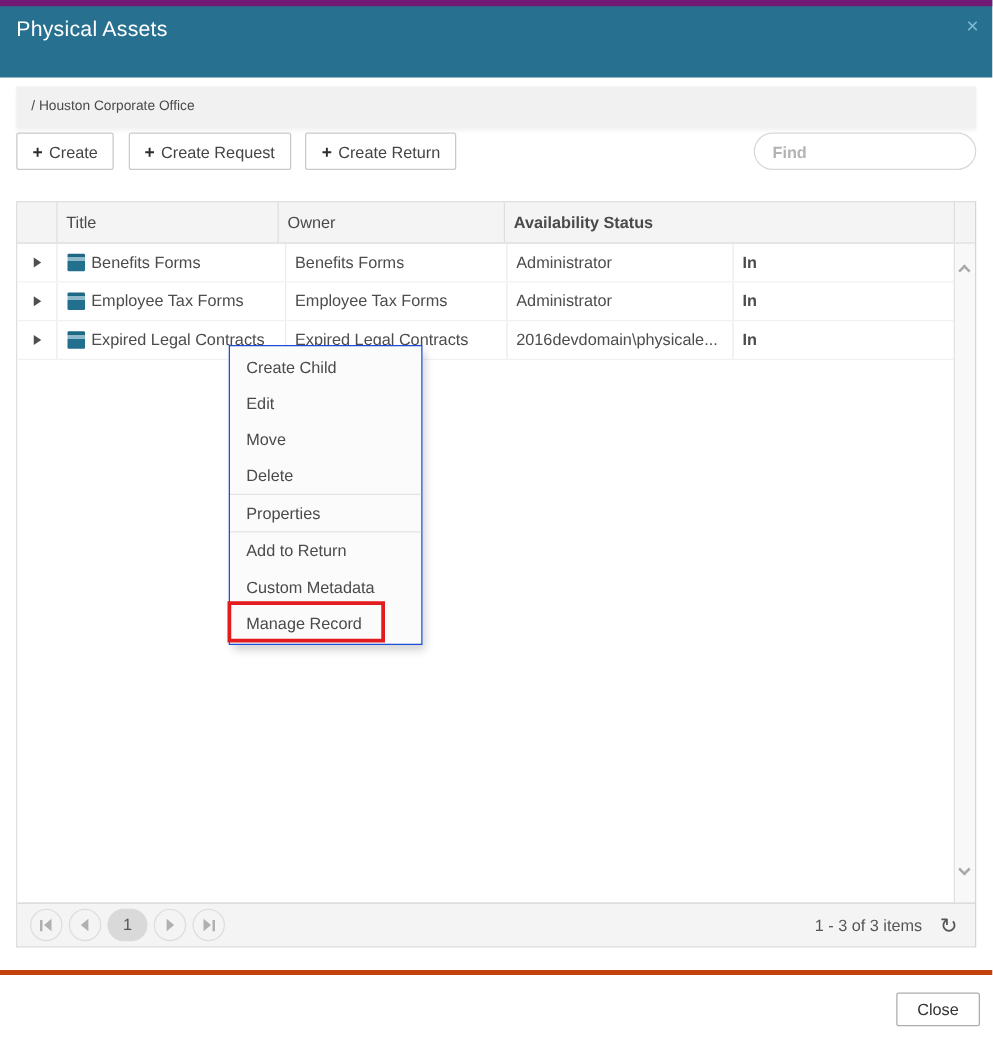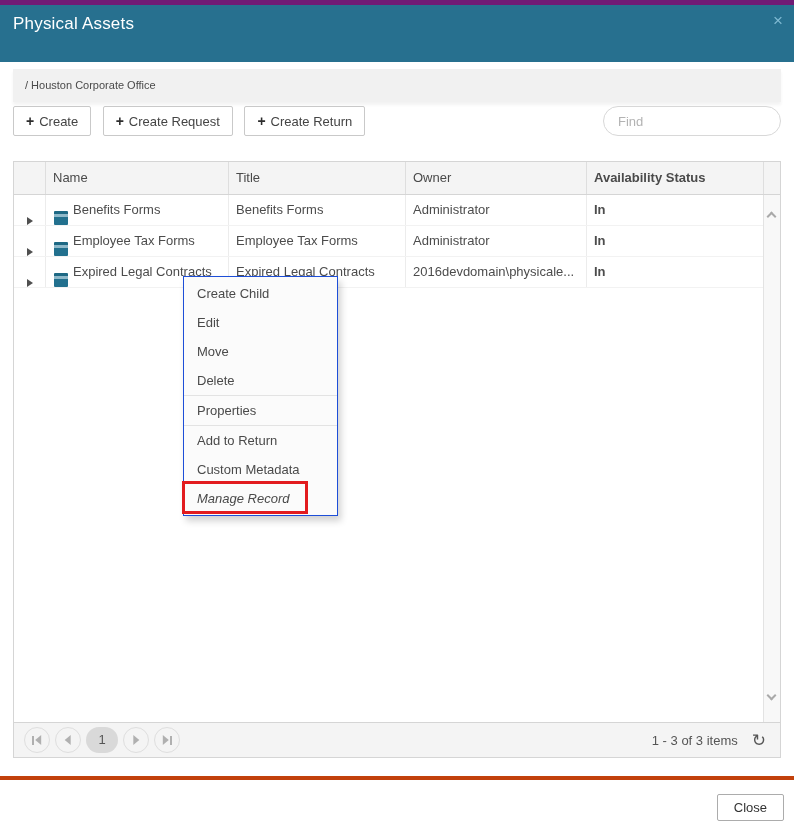--- a/index.html
+++ b/index.html
@@ -18,41 +18,41 @@
            font-size:11px; color:#4a4a4a; line-height:33px; padding-left:12px; }
 
   
   .toolbar { position:absolute; left:13px; top:106px; width:768px; height:30px; }
   .tbtn { display:inline-block; height:30px; padding:0 12px; margin-right:7px; background:#fff;
           border:1px solid #c9c9c9; border-radius:2px; font-size:13px; color:#444;
           line-height:28px; cursor:pointer; font-family:"Liberation Sans", sans-serif; }
   .tbtn .plus { font-weight:bold; font-size:14px; color:#2d2d2d; margin-right:5px; }
   .find { position:absolute; right:0; top:0; width:178px; height:30px; border:1px solid #d8d8d8;
           border-radius:16px; font-size:13px; color:#8b5cf6; padding:0 14px; outline:none;
-          font-family:"Liberation Sans", sans-serif; background:#fff; }
+          font-family:"Liberation Sans", sans-serif; background:#fff;font-weight:bold; }
   .find::placeholder { color:#b3b3b3; }
 
   
   .grid { position:absolute; left:13px; top:161px; width:768px; height:597px;
           border:1px solid #d5d5d5; background:#fff; }
   .ghead { display:flex; height:33px; background:#f4f4f4; border-bottom:1px solid #d5d5d5;
            font-size:13px; color:#4a4a4a; }
   .ghead .hc { line-height:32px; padding-left:7px; border-left:1px solid #dedede; overflow:hidden; white-space:nowrap; }
   .ghead .hc:first-child { border-left:none; }
   .c-exp { width:31px; flex:none; }
   .c-name { width:183px; flex:none; }
   .c-title { width:177px; flex:none; }
   .c-owner { width:181px; flex:none; }
   .c-avail { flex:1;font-weight:bold; }
   .c-sbar { width:17px; flex:none; }
 
   .gbody { position:relative; height:528px; background:#fff; }
   .grow { display:flex; height:31px; font-size:13px; color:#4c4c4c; border-bottom:1px solid #f2f2f2; }
   .grow .gc { line-height:30px; padding-left:7px; border-left:1px solid #ececec; overflow:hidden;
-              white-space:nowrap; text-overflow:ellipsis; display:flex; align-items:flex-end; }
+              white-space:nowrap; text-overflow:ellipsis; display:flex; align-items:center; }
   .grow .gc:first-child { border-left:none; }
   .expander { width:0; height:0; border-left:6px solid #4f4f4f; border-top:4px solid transparent;
               border-bottom:4px solid transparent; margin-left:6px; cursor:pointer; }
   .doc-icon { display:inline-block; width:14px; height:14px; margin:0 5px 0 1px; flex:none;
               background:linear-gradient(#1d6884 0 3px, #8fb9ca 3px 6px, #22708e 6px 100%);
               border-radius:1px; }
   .gc .txt { overflow:hidden; text-overflow:ellipsis; white-space:nowrap; }
 
   
   .sbar { position:absolute; right:0; top:0; bottom:0; width:17px; background:#f8f8f8;
@@ -78,21 +78,21 @@
           font-size:13px; text-align:center; line-height:26px; margin-right:5px; cursor:default; flex:none; }
   .psummary { margin-left:auto; font-size:13px; color:#555; }
   .prefresh { font-size:17px; color:#555; margin-left:14px; margin-right:4px; cursor:pointer; line-height:1; }
 
   
   .cmenu { position:absolute; left:183px; top:276px; width:155px; background:#fbfbfb;
            border:1px solid #1d4ed8; box-shadow:3px 5px 7px rgba(0,0,0,0.18); z-index:20; padding:2px 0; }
   .mi { height:29px; line-height:29px; padding-left:13px; font-size:13px; color:#4a4a4a;
         cursor:pointer; white-space:nowrap; }
   .msep { height:0; border-top:1px solid #e3e3e3; }
-  .mi.highlight { position:relative;font-style:italic; }
+  .mi.highlight { position:relative; }
   .redbox { position:absolute; left:-2px; top:-3px; width:126px; height:33px;
             border:3px solid #e21b1e; pointer-events:none; }
 
   
   .footer { position:absolute; left:0; top:776px; width:794px; height:56px; border-top:4px solid #c2410c;
             background:#fff; }
   .close-btn { position:absolute; right:10px; top:14px; padding:5px 16px; background:#fff;
                border:1px solid #acacac; border-radius:2px; font-size:13px; color:#333;
                cursor:pointer; font-family:"Liberation Sans", sans-serif; }
 </style>
@@ -113,21 +113,20 @@
   <div class="toolbar">
     <button class="tbtn"><span class="plus">+</span><span>Create</span></button>
     <button class="tbtn"><span class="plus">+</span><span>Create Request</span></button>
     <button class="tbtn"><span class="plus">+</span><span>Create Return</span></button>
     <input class="find" type="text" placeholder="Find" style="">
   </div>
 
   <div class="grid">
     <div class="ghead">
       <div class="hc c-exp"></div>
-      <div class="hc c-name">Name</div>
       <div class="hc c-title">Title</div>
       <div class="hc c-owner">Owner</div>
       <div class="hc c-avail">Availability Status</div>
       <div class="hc c-sbar"></div>
     </div>
 
     <div class="gbody">
 
       <div class="grow">
         <div class="gc c-exp">

